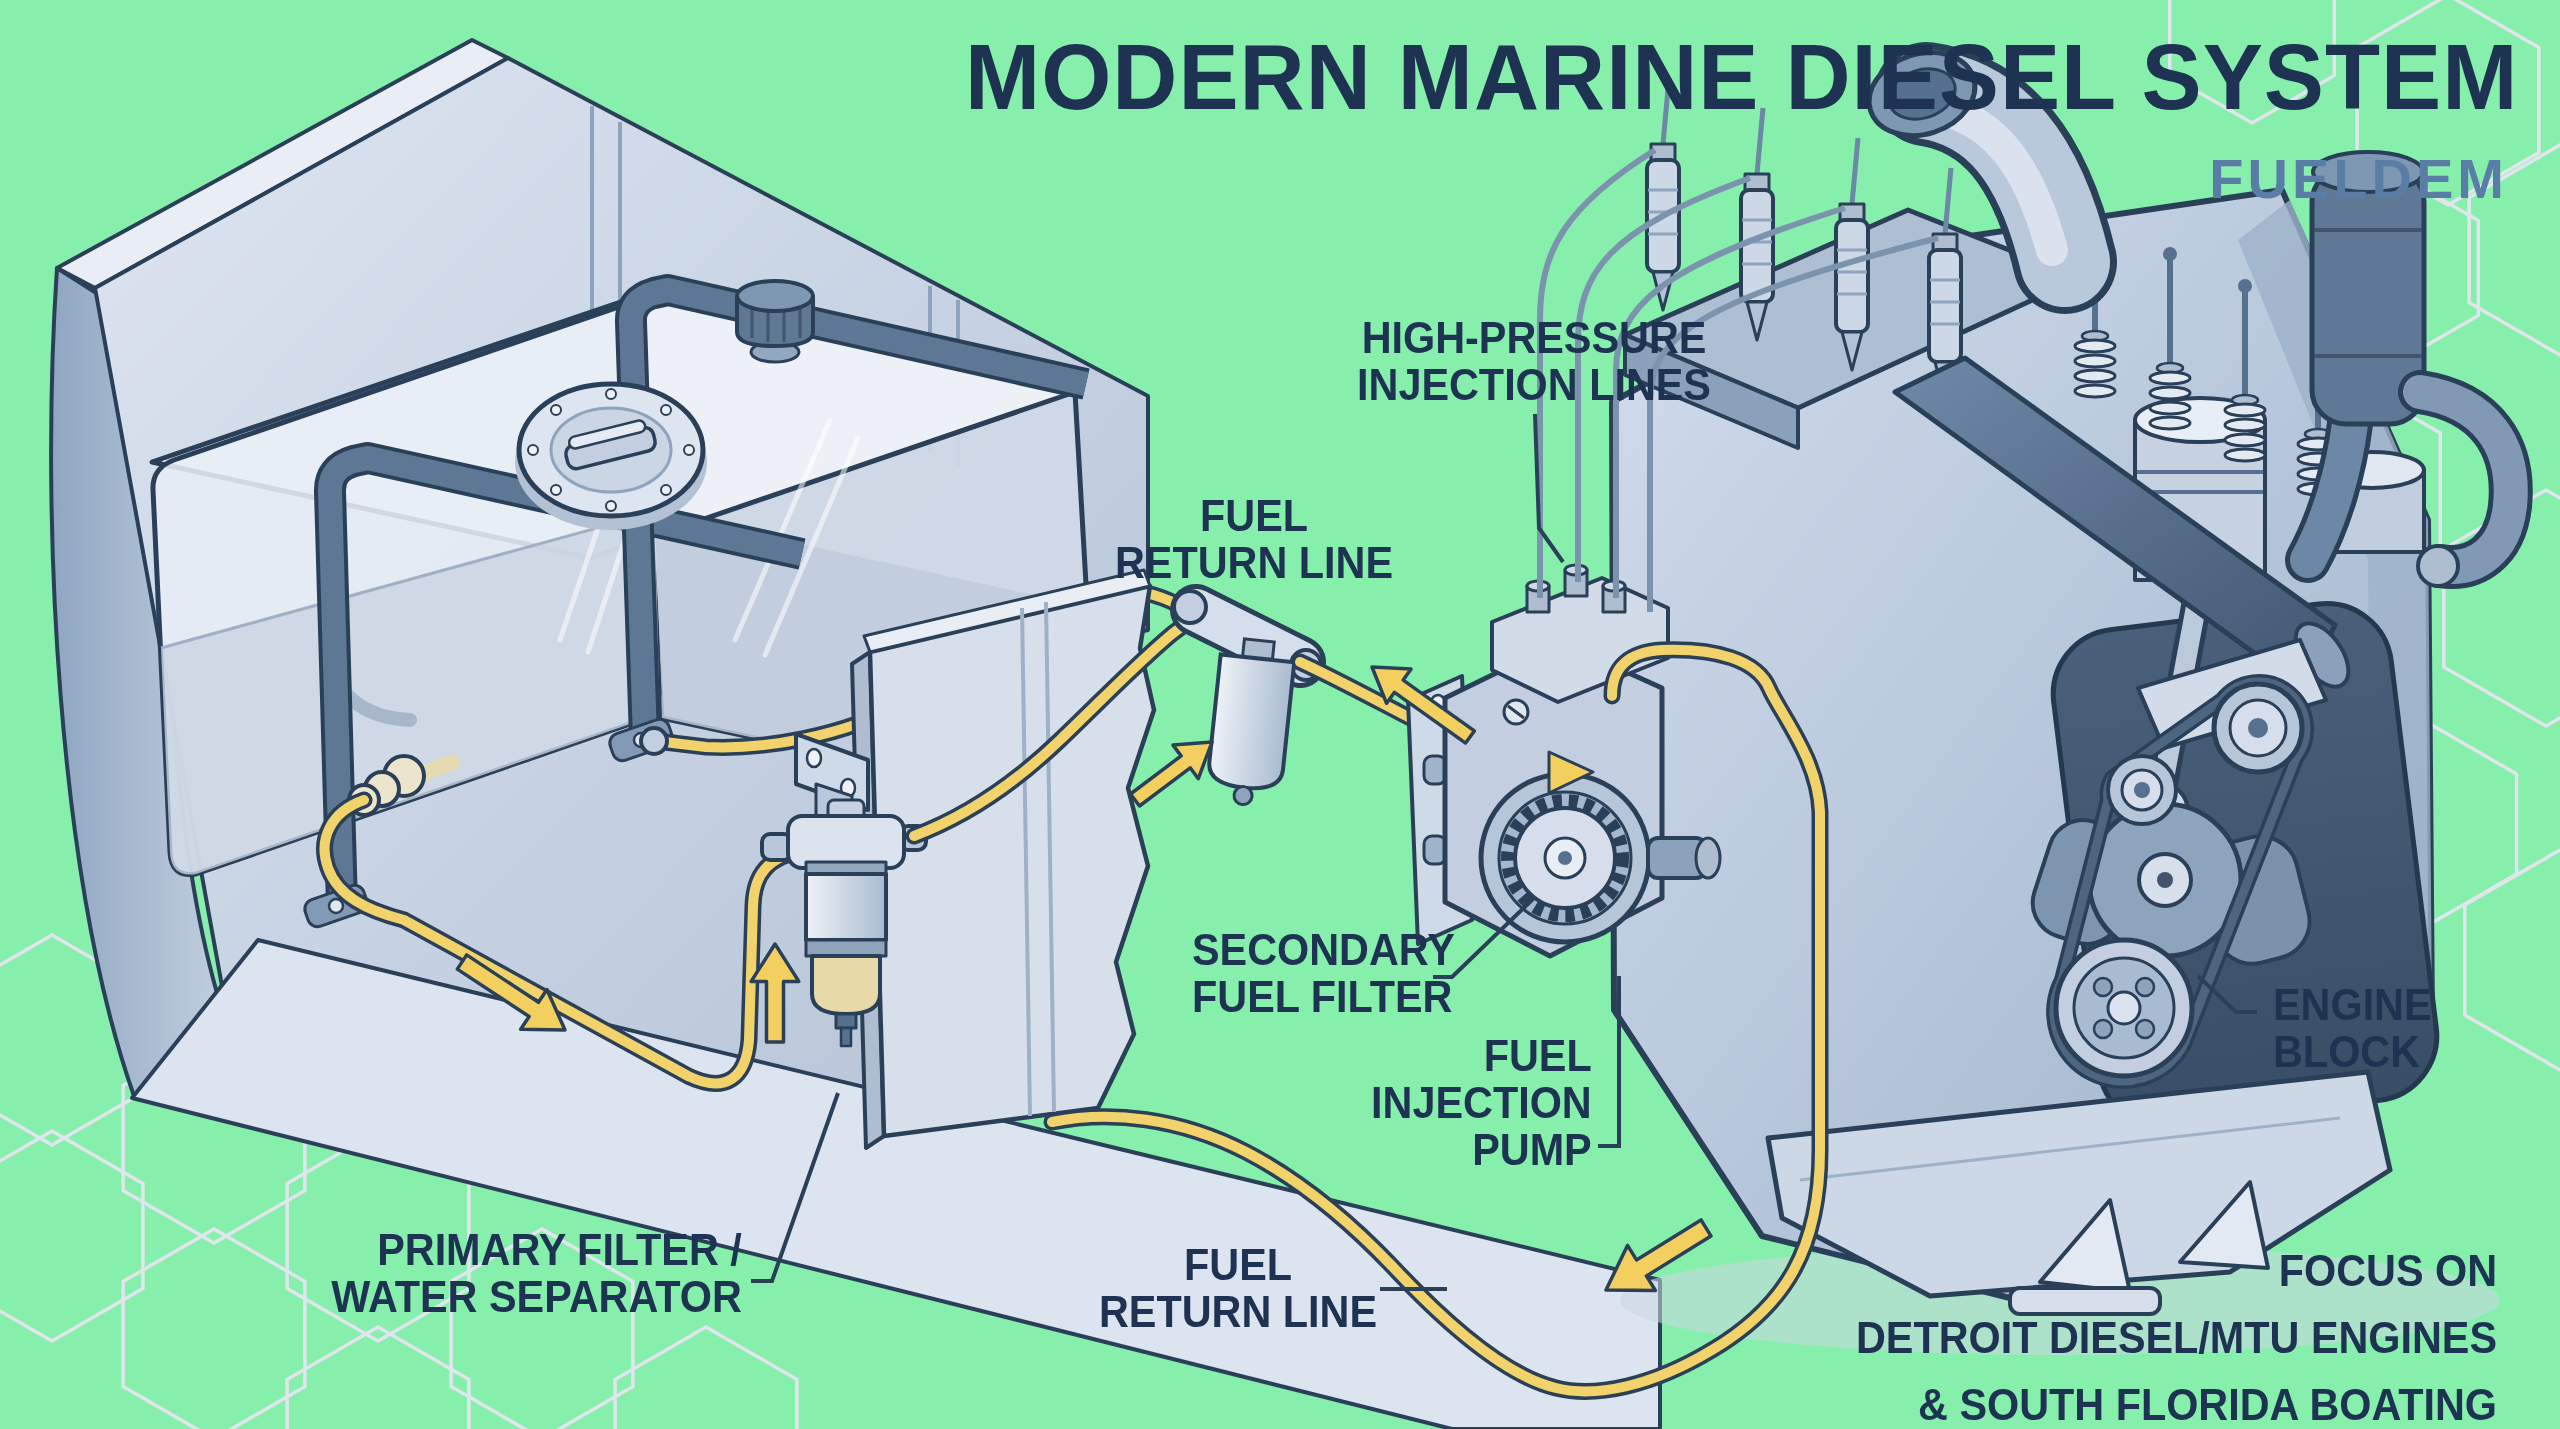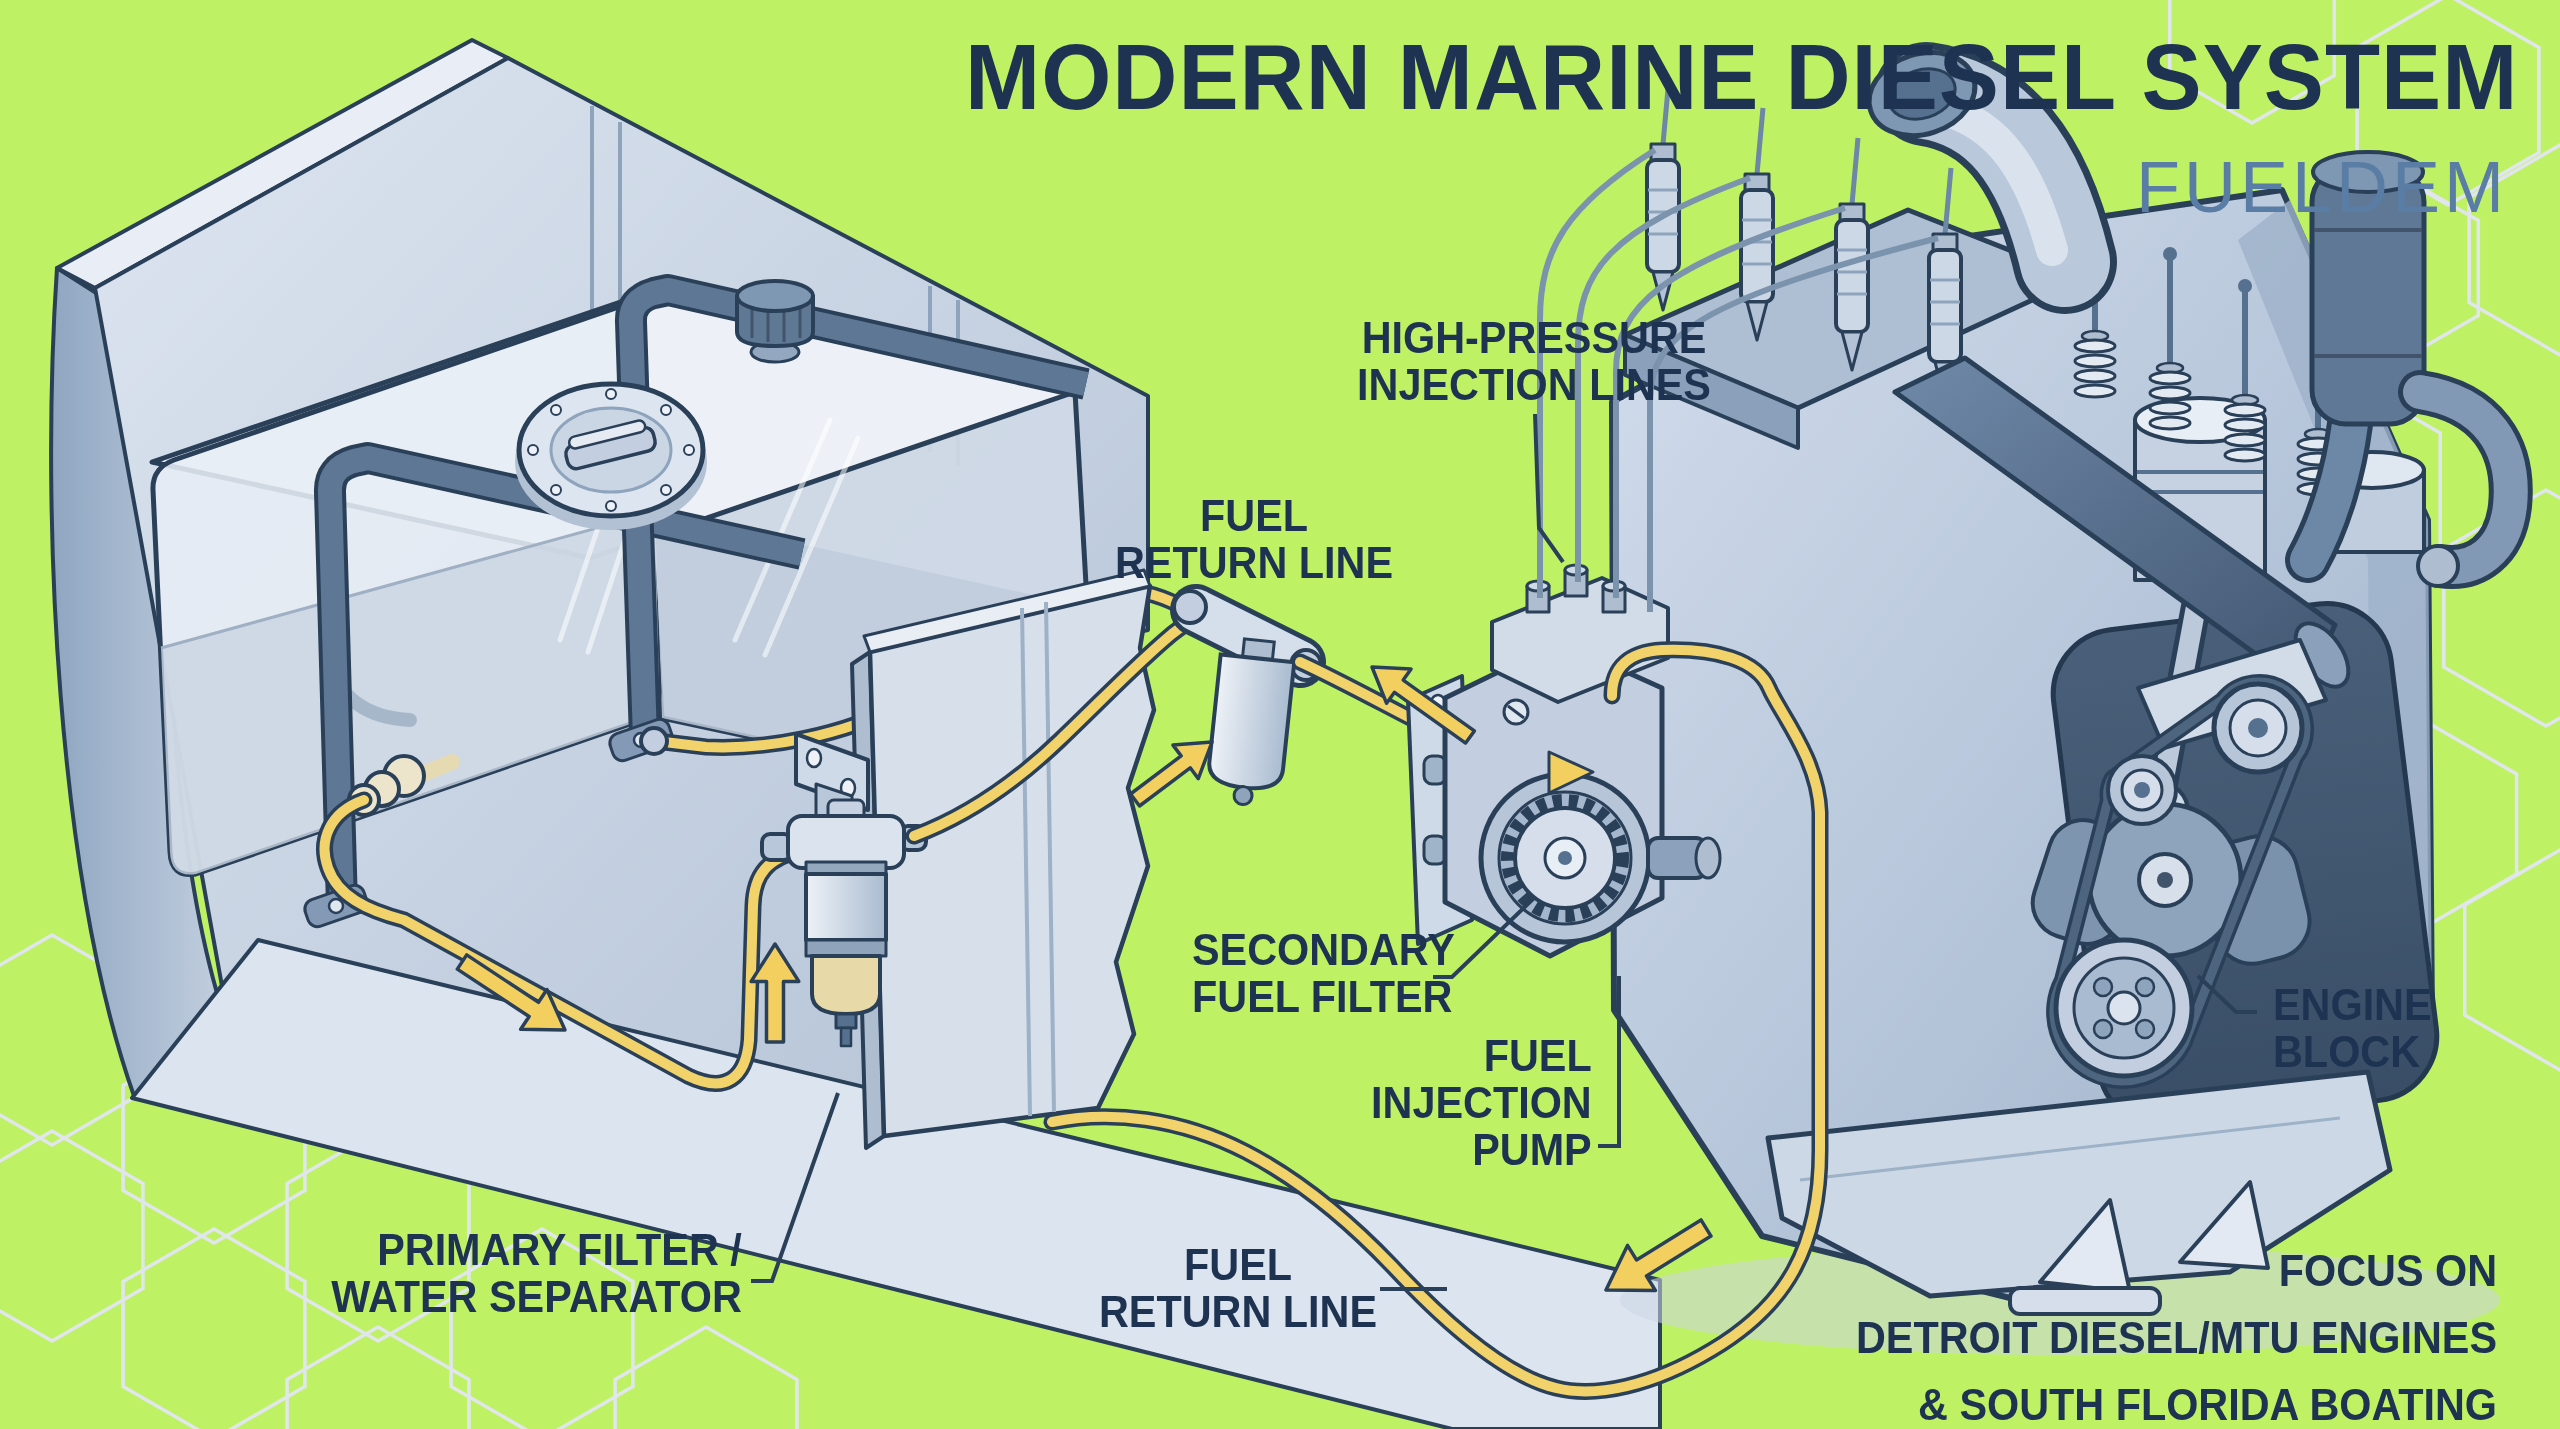--- a/index.html
+++ b/index.html
@@ -1,27 +1,27 @@
 <!DOCTYPE html>
 <html><head>
 <meta charset="utf-8">
 <style>
   html,body{margin:0;padding:0;background:#fcfdfe;}
   #stage{position:relative;width:2560px;height:1429px;overflow:hidden;
-         font-family:"Liberation Sans",sans-serif;background:#bef264;}
+         font-family:"Liberation Sans",sans-serif;background:#86efac;}
   #scene{position:absolute;left:0;top:0;}
   .lbl{position:absolute;font-weight:bold;font-size:44px;line-height:1.07;color:#1e3252;
        white-space:nowrap;transform:scaleX(.94);transform-origin:left top;}
   .lbl.center{text-align:center;transform-origin:center top;}
   .lbl.right{text-align:right;transform-origin:right top;}
   .lbl.wide{line-height:1.52;}
   #title{position:absolute;top:24px;right:42px;font-weight:bold;font-size:93px;
          letter-spacing:1px;color:#1e3252;white-space:nowrap;transform:scaleX(.97);
          transform-origin:right top;}
-  #brand{position:absolute;top:146px;right:52px;font-weight:normal;font-size:72px;
+  #brand{position:absolute;top:146px;right:52px;font-weight:bold;font-size:56px;
          letter-spacing:4px;color:#5a7da6;white-space:nowrap;}
 </style>
 </head>
 <body>
 
 <div id="stage">
 
 <svg id="scene" width="2560" height="1429" viewBox="0 0 2560 1429" xmlns="http://www.w3.org/2000/svg">
   <defs>
     <linearGradient id="gWall" x1="0" y1="0" x2="1" y2="1">

